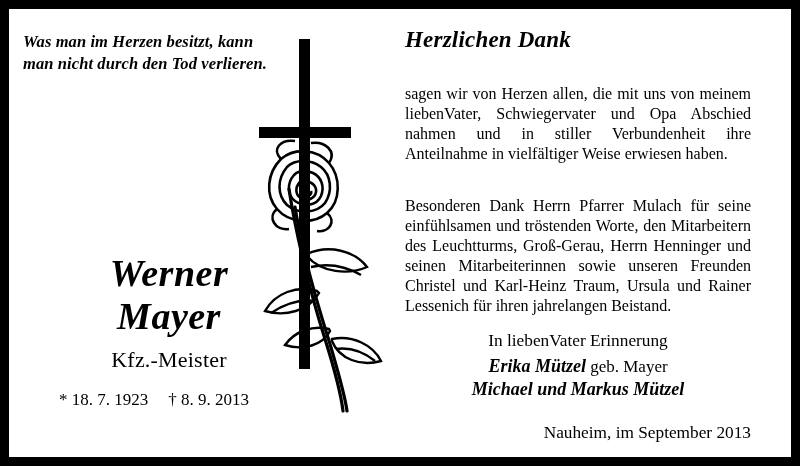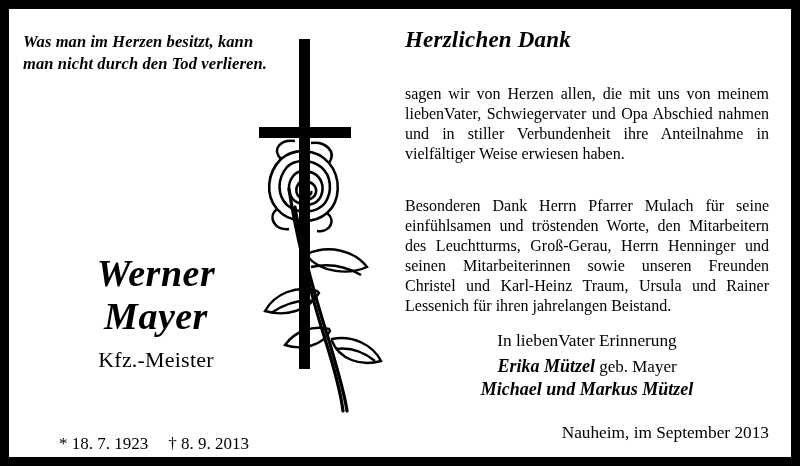--- a/index.html
+++ b/index.html
@@ -54,21 +54,21 @@
     width: 300px;
     font-style: italic;
     font-weight: bold;
     font-size: 16.5px;
     line-height: 1.35;
     letter-spacing: 0.1px;
   }
   #motto div { white-space: nowrap; }
   #name-block {
     position: absolute;
-    left: 2px;
+    left: 15px;
     top: 243px;
     width: 290px;
     text-align: center;
   }
   #name-first, #name-last {
     font-weight: bold;
     font-style: italic;
     font-size: 38px;
     line-height: 1.12;
     letter-spacing: 0.5px;
@@ -80,40 +80,39 @@
   }
   #dates {
     position: absolute;
     left: 0;
     top: 381px;
     width: 290px;
     display: flex;
     justify-content: center;
     gap: 20px;
     font-size: 17px;
-    margin-top: 44px;
   }
   #dates span { white-space: nowrap; }
 
   
   #graphic {
     position: absolute;
     left: 228px;
     top: 30px;
     width: 154px;
     height: 400px;
   }
 
   
   #right {
     position: relative;
     width: 400px;
     height: 100%;
     box-sizing: border-box;
-    padding: 14px 22px 0 14px;
+    padding: 14px 40px 0 14px;
   }
   #thanks-title {
     font-weight: bold;
     font-style: italic;
     font-size: 23px;
     margin: 4px 0 10px 0;
     letter-spacing: 0.2px;
   }
   .para {
     font-size: 16px;

